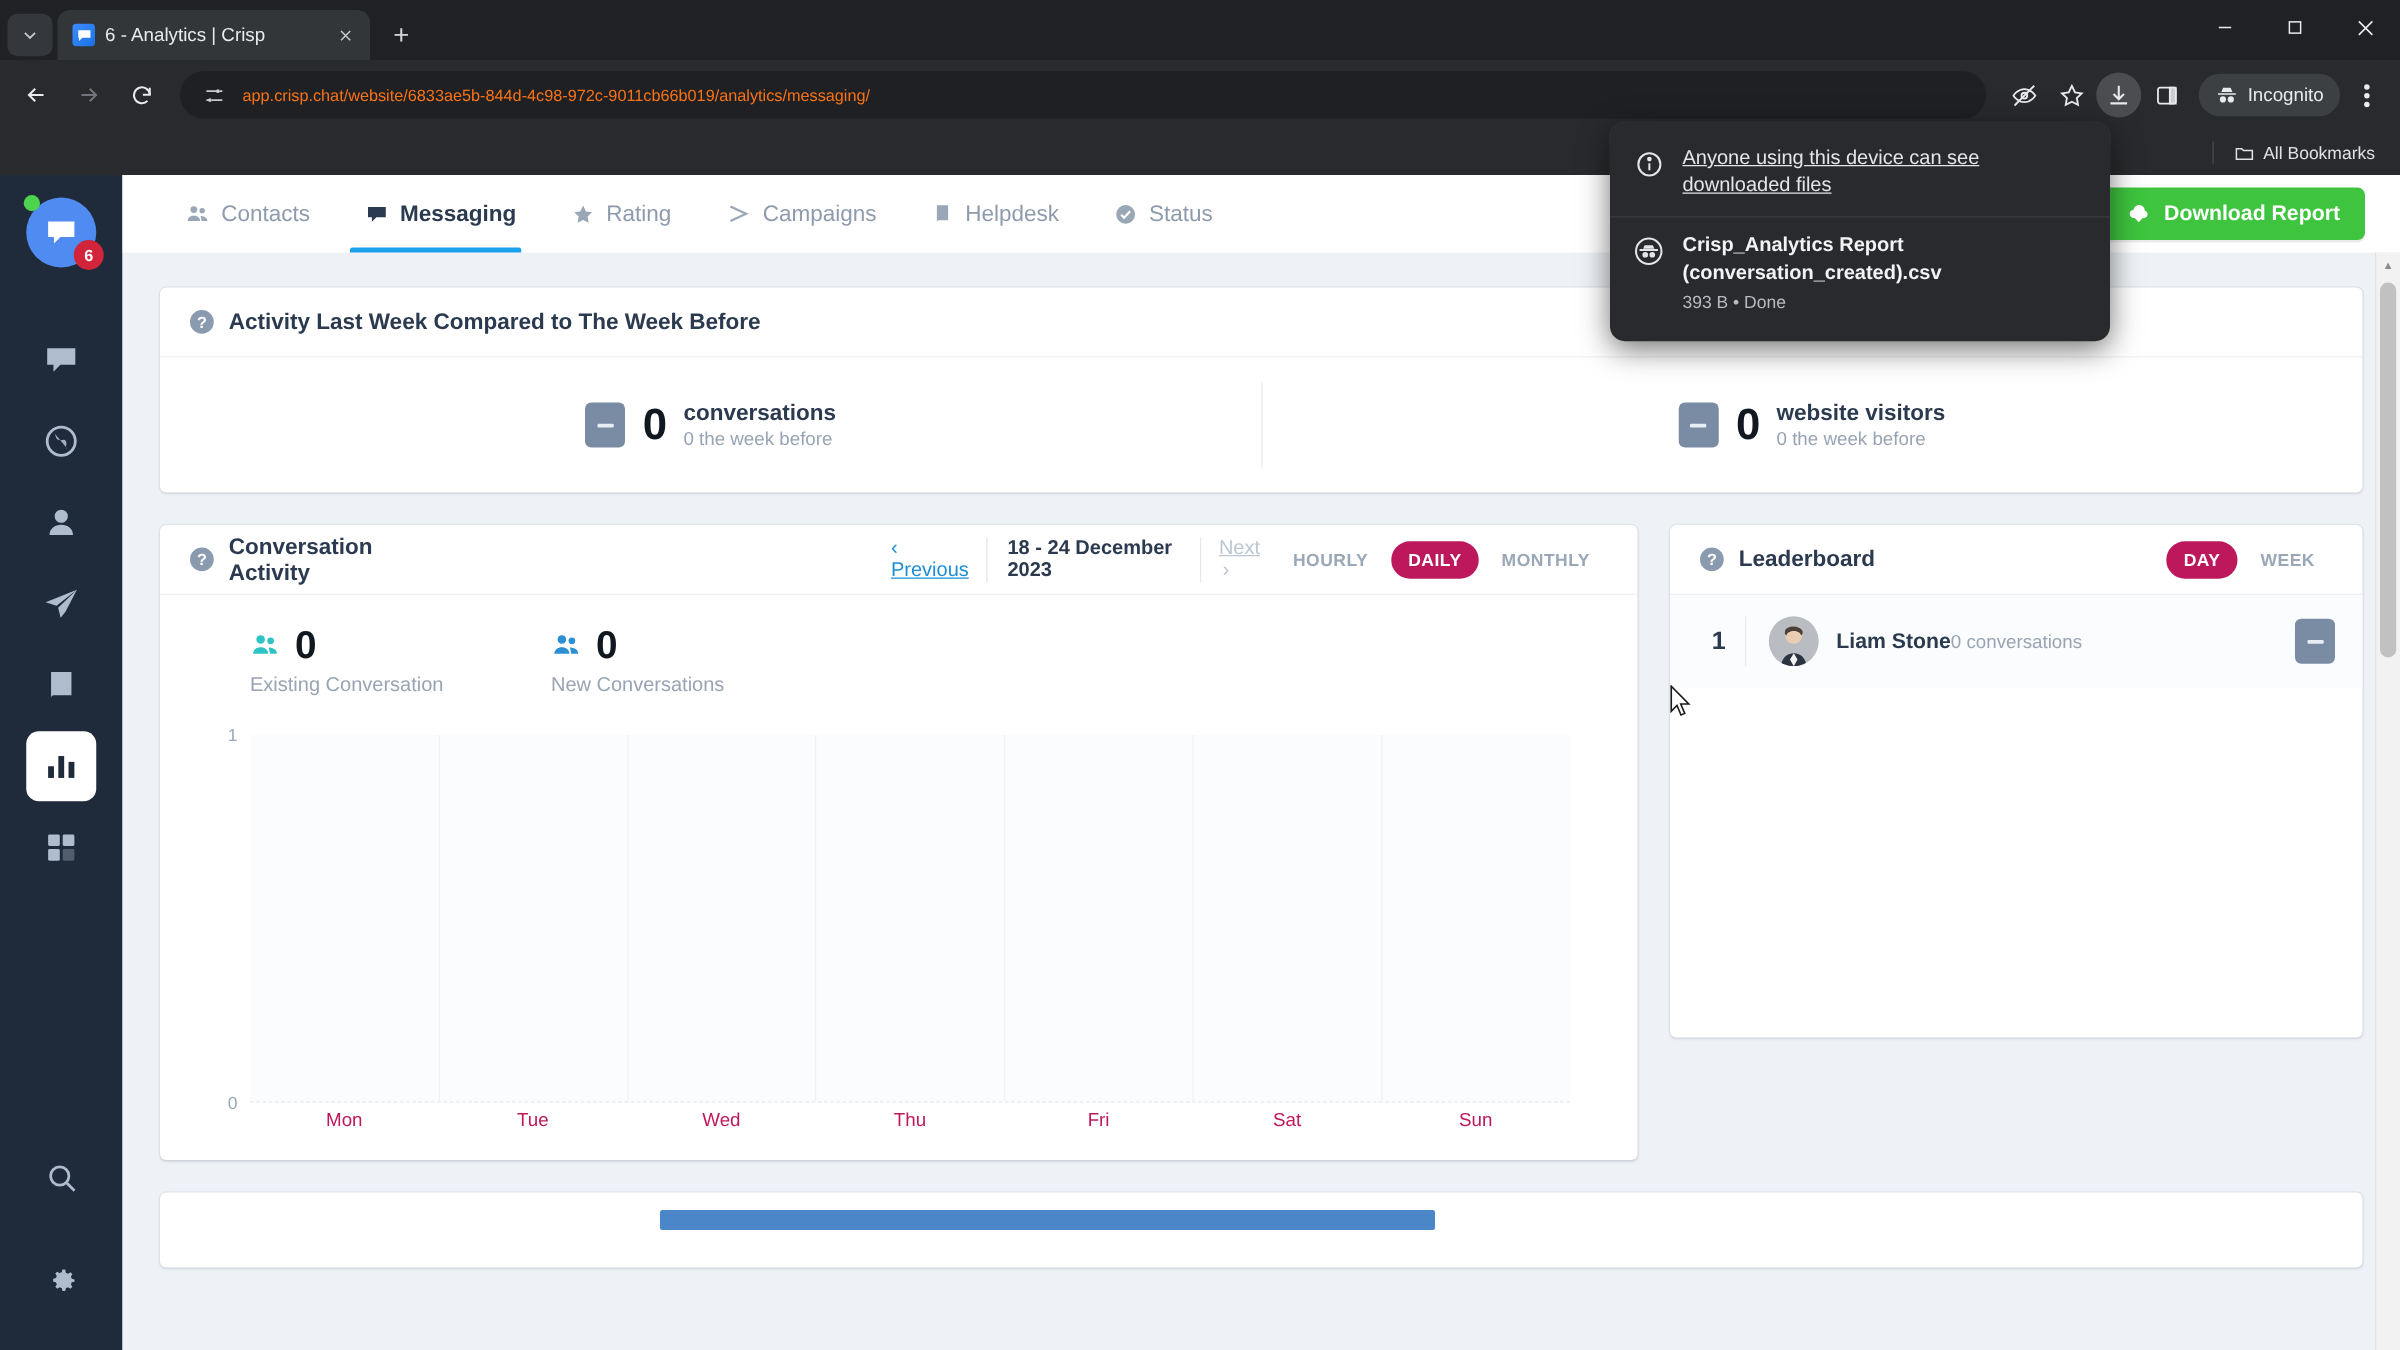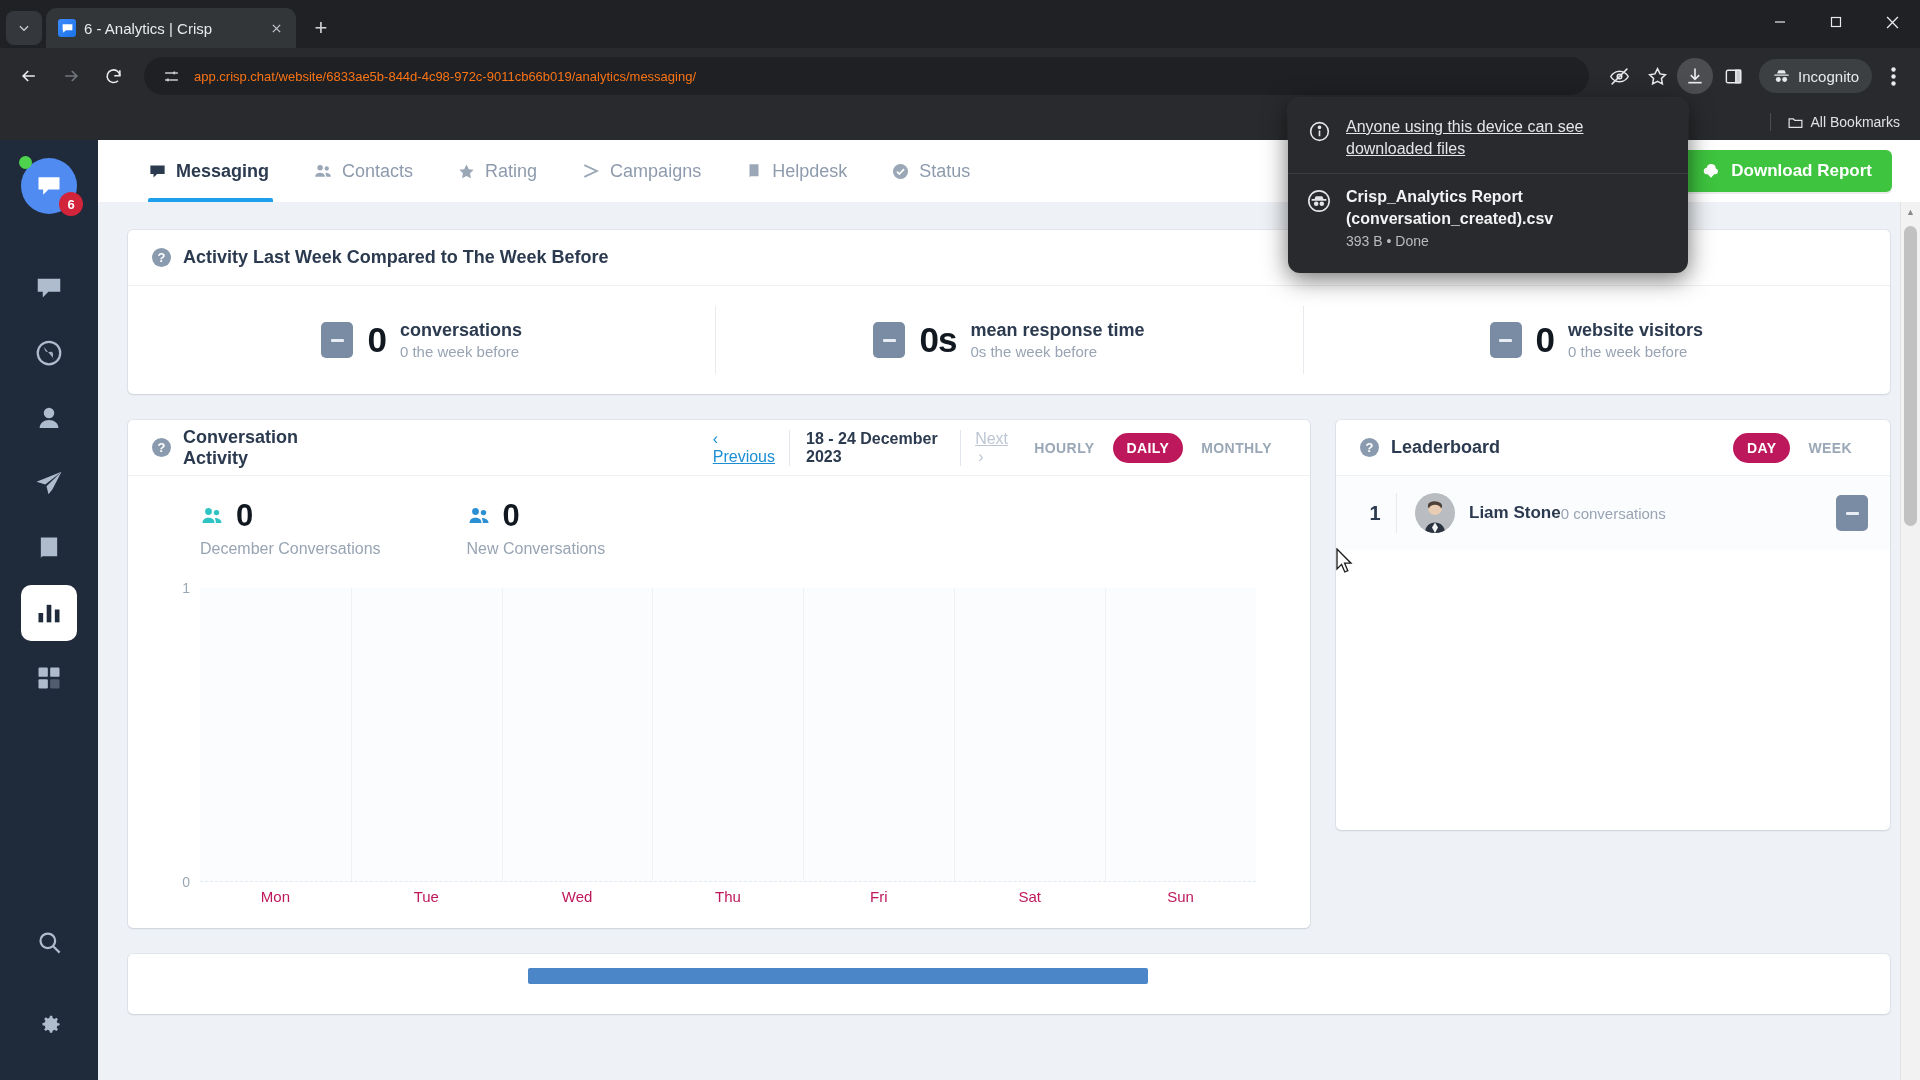--- a/index.html
+++ b/index.html
@@ -510,38 +510,38 @@
               <path d="M12 8.2A3.8 3.8 0 1 0 12 15.8 3.8 3.8 0 0 0 12 8.2zm9 3.8l-2-.5a7 7 0 0 0-.6-1.5l1.1-1.7-1.4-1.4-1.7 1.1a7 7 0 0 0-1.5-.6L14.4 5h-2l-.5 2a7 7 0 0 0-1.5.6L8.7 6.5 7.3 7.9l1.1 1.7a7 7 0 0 0-.6 1.5l-2 .5v2l2 .5a7 7 0 0 0 .6 1.5l-1.1 1.7 1.4 1.4 1.7-1.1a7 7 0 0 0 1.5.6l.5 2h2l.5-2a7 7 0 0 0 1.5-.6l1.7 1.1 1.4-1.4-1.1-1.7a7 7 0 0 0 .6-1.5l2-.5z"></path>
             </svg>
         </div>
       </div>
     </div>
 
     <div class="content">
 
       <div class="topnav">
         <div class="topnav-tabs">
-          <div class="tnav active">
-            <span>
-              <svg width="19" height="19" viewBox="0 0 24 24" fill="#2b3a4f">
-                  <path d="M3 4.5h18v10.5h-9.5l-4.5 4.5v-4.5H3z"></path>
-                </svg>
-            </span>
-            <span>Messaging</span>
-          </div>
           <div class="tnav">
             <span>
               <svg width="20" height="20" viewBox="0 0 24 24" fill="#9aa7b6">
                   <circle cx="8.5" cy="8" r="3.3"></circle>
                   <circle cx="16.5" cy="9" r="2.6"></circle>
                   <path d="M2.5 19c0-3.2 2.7-5 6-5s6 1.8 6 5z"></path>
                   <path d="M15 14.2c2.8.1 6.5 1.2 6.5 4.8H16z"></path>
                 </svg>
             </span>
             <span>Contacts</span>
+          </div>
+          <div class="tnav active">
+            <span>
+              <svg width="19" height="19" viewBox="0 0 24 24" fill="#2b3a4f">
+                  <path d="M3 4.5h18v10.5h-9.5l-4.5 4.5v-4.5H3z"></path>
+                </svg>
+            </span>
+            <span>Messaging</span>
           </div>
           <div class="tnav">
             <span>
               <svg width="19" height="19" viewBox="0 0 24 24" fill="#9aa7b6">
                   <path d="M12 3l2.9 6 6.1.9-4.5 4.3 1.1 6.3L12 17.6 6.4 20.5l1.1-6.3L3 9.9 9.1 9z"></path>
                 </svg>
             </span>
             <span>Rating</span>
           </div>
           <div class="tnav">
@@ -597,30 +597,20 @@
               <span class="act-value">0</span>
               <span class="act-text">
                 <span class="act-label">conversations</span>
                 <span class="act-sub">0 the week before</span>
               </span>
             </div>
             <div class="act-cell">
               <span class="trend-chip">
                   <i></i>
                 </span>
-              <span class="act-value">0s</span>
-              <span class="act-text">
-                <span class="act-label">mean response time</span>
-                <span class="act-sub">0s the week before</span>
-              </span>
-            </div>
-            <div class="act-cell">
-              <span class="trend-chip">
-                  <i></i>
-                </span>
               <span class="act-value">0</span>
               <span class="act-text">
                 <span class="act-label">website visitors</span>
                 <span class="act-sub">0 the week before</span>
               </span>
             </div>
           </div>
         </div>
 
         <div class="row2">
@@ -647,21 +637,21 @@
                   <span>
                     <svg width="24" height="24" viewBox="0 0 24 24" fill="#2ec4c4">
                         <circle cx="8.5" cy="7.5" r="3.4"></circle>
                         <circle cx="16.5" cy="8.6" r="2.7"></circle>
                         <path d="M2.5 19c0-3.3 2.7-5.2 6-5.2s6 1.9 6 5.2z"></path>
                         <path d="M15 13.9c2.9.1 6.5 1.3 6.5 5H16z"></path>
                       </svg>
                   </span>
                   <span class="cstat-val">0</span>
                 </span>
-                <span class="cstat-label">December Conversations</span>
+                <span class="cstat-label">Existing Conversation</span>
               </div>
               <div class="cstat">
                 <span class="cstat-top">
                   <span>
                     <svg width="24" height="24" viewBox="0 0 24 24" fill="#2b8fd4">
                         <circle cx="8.5" cy="7.5" r="3.4"></circle>
                         <circle cx="16.5" cy="8.6" r="2.7"></circle>
                         <path d="M2.5 19c0-3.3 2.7-5.2 6-5.2s6 1.9 6 5.2z"></path>
                         <path d="M15 13.9c2.9.1 6.5 1.3 6.5 5H16z"></path>
                       </svg>

